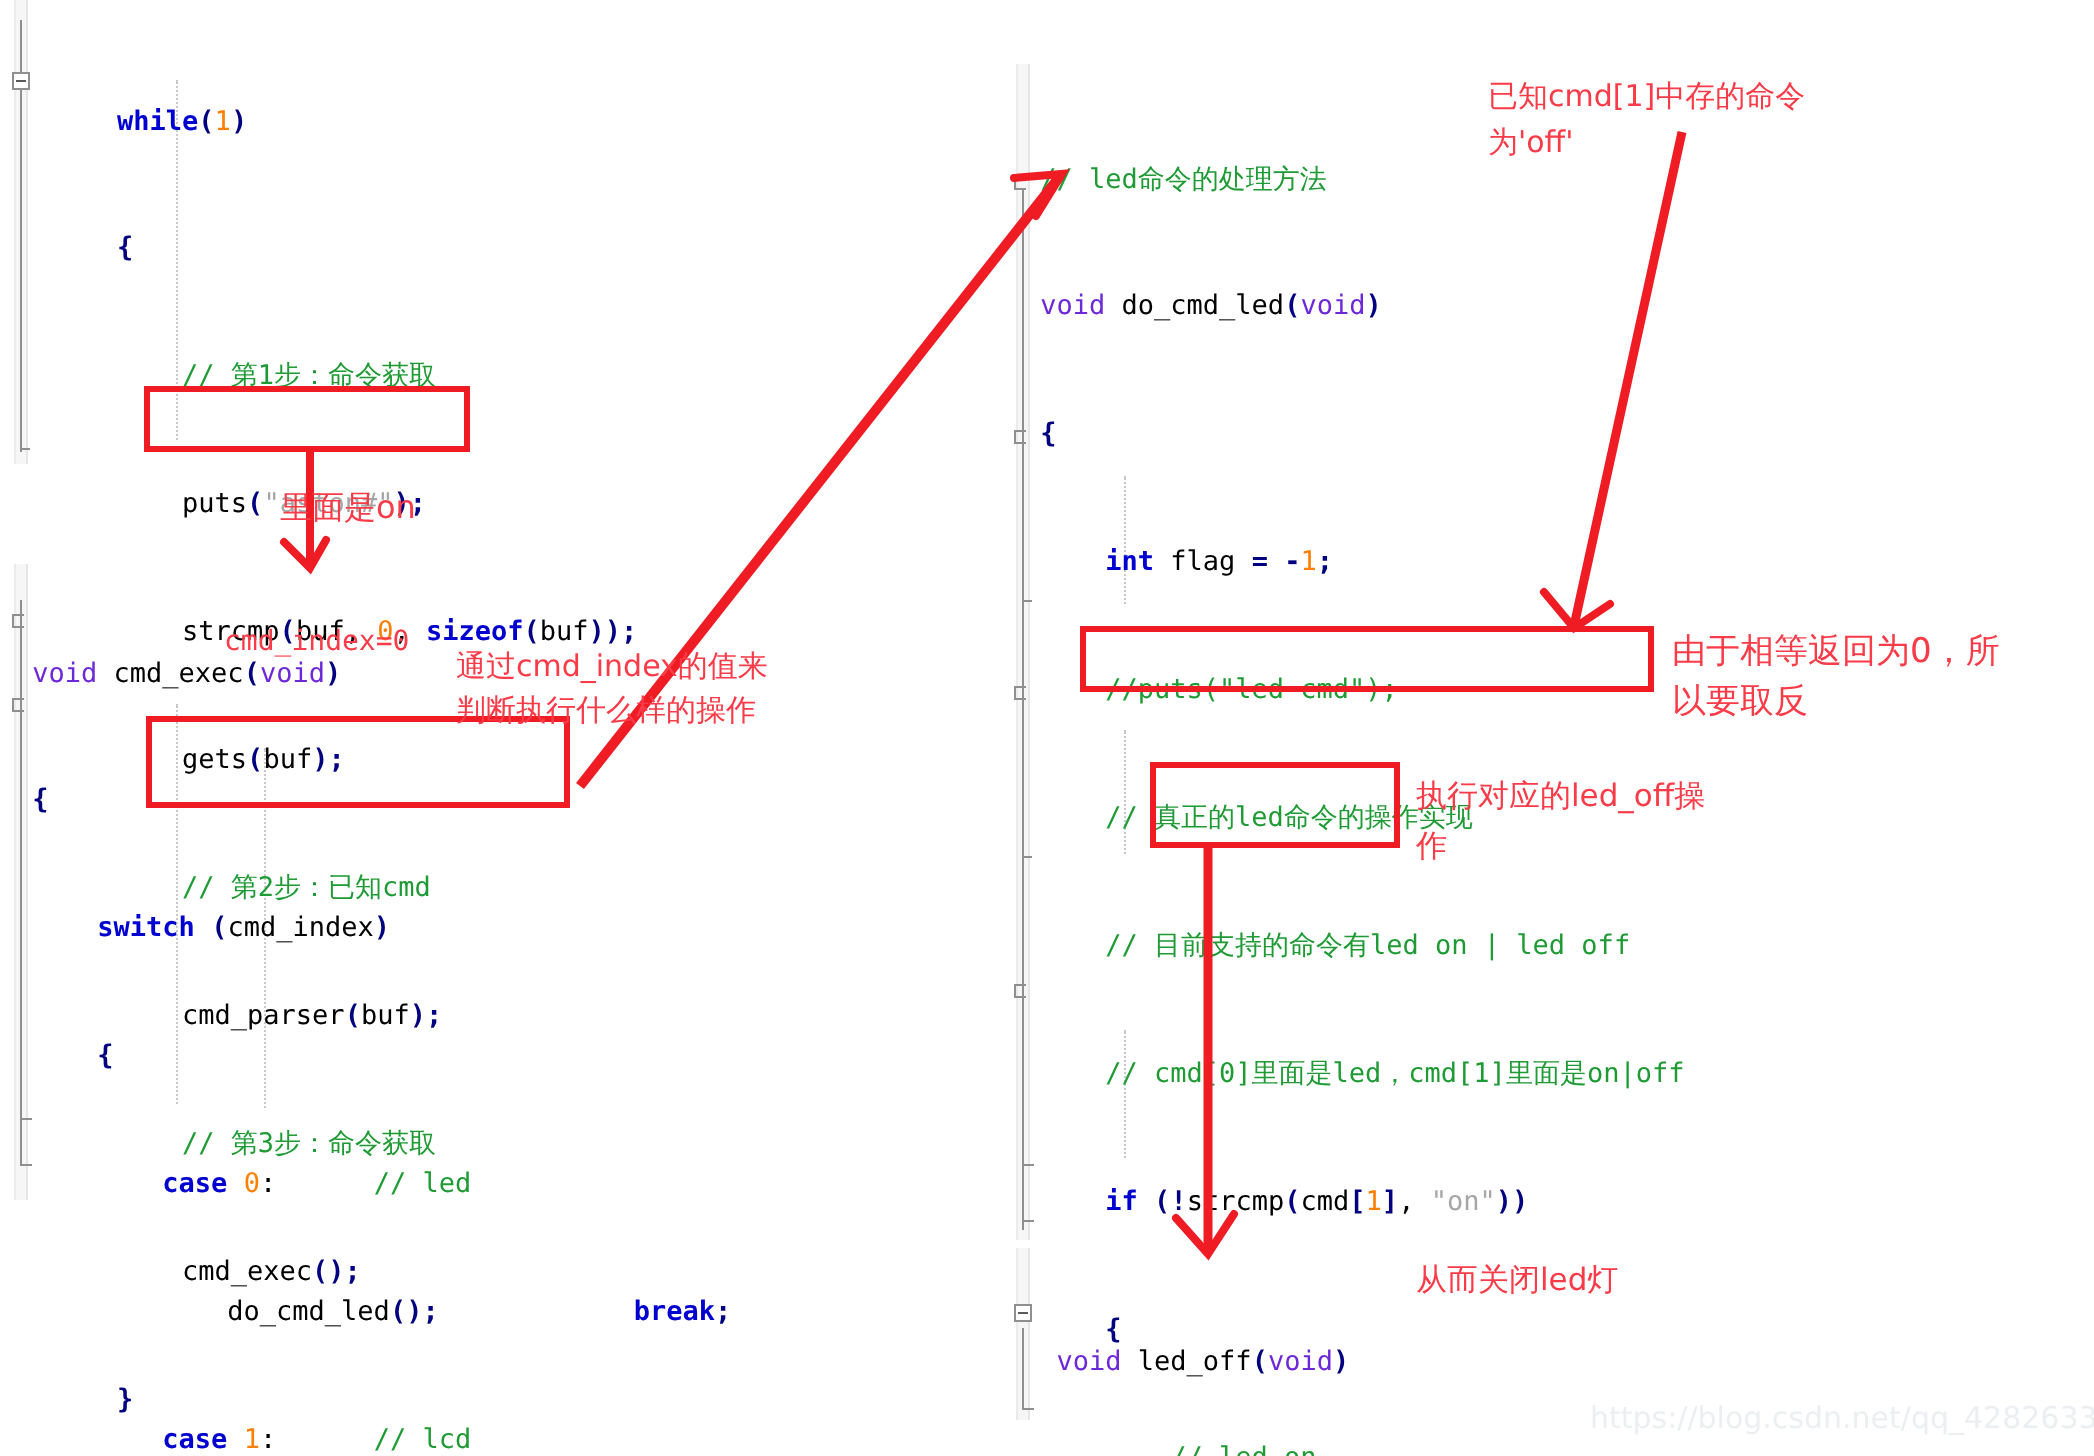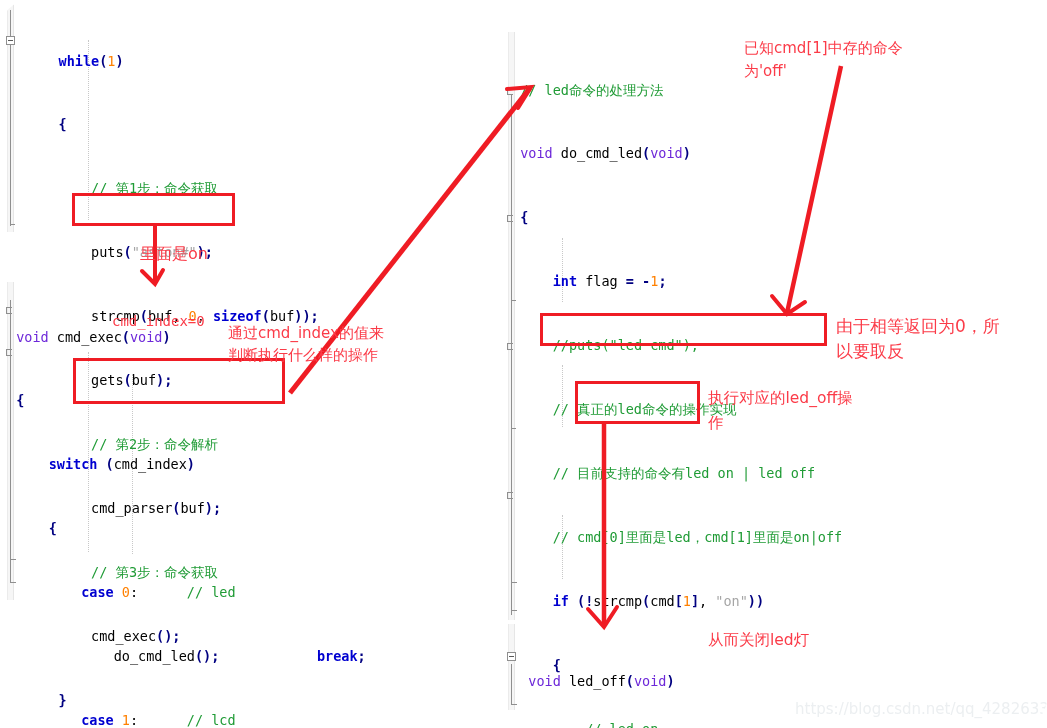--- a/index.html
+++ b/index.html
@@ -7,21 +7,20 @@
     padding: 0;
     background: #ffffff;
   }
   #page {
     position: relative;
     width: 1047px;
     height: 728px;
     background: #ffffff;
     overflow: hidden;
     font-family: "DejaVu Sans Mono", monospace;
-    border-radius: 30px;
   }
 
   
   .code {
     position: absolute;
     font-family: "DejaVu Sans Mono", monospace;
     font-size: 13.5px;
     line-height: 21.3px;
     white-space: pre;
     color: #000000;
@@ -149,21 +148,21 @@
   <div class="indentguide" style="left:88px; top:352px; height:200px;"></div>
   <div class="indentguide" style="left:132px; top:374px; height:180px;"></div>
 
   <div class="code" style="left:26px; top:8px;">
     <span class="ln"><span class="pl">    </span><span class="kw">while</span><span class="brc">(</span><span class="num">1</span><span class="brc">)</span></span>
     <span class="ln"><span class="pl">    </span><span class="brc">{</span></span>
     <span class="ln"><span class="pl">        </span><span class="cmt">// 第1步：命令获取</span></span>
     <span class="ln"><span class="pl">        puts</span><span class="brc">(</span><span class="str">"aston#"</span><span class="brc">);</span></span>
     <span class="ln"><span class="pl">        strcmp</span><span class="brc">(</span><span class="pl">buf, </span><span class="num">0</span><span class="pl">, </span><span class="kw">sizeof</span><span class="brc">(</span><span class="pl">buf</span><span class="brc">));</span></span>
     <span class="ln"><span class="pl">        gets</span><span class="brc">(</span><span class="pl">buf</span><span class="brc">);</span></span>
-    <span class="ln"><span class="pl">        </span><span class="cmt">// 第2步：命令解析</span></span>
+    <span class="ln"><span class="pl">        </span><span class="cmt">// 第2步：已知cmd</span></span>
     <span class="ln"><span class="pl">        cmd_parser</span><span class="brc">(</span><span class="pl">buf</span><span class="brc">);</span></span>
     <span class="ln"><span class="pl">        </span><span class="cmt">// 第3步：命令获取</span></span>
     <span class="ln"><span class="pl">        cmd_exec</span><span class="brc">();</span></span>
     <span class="ln"><span class="pl">    </span><span class="brc">}</span></span>
   </div>
 
   <div class="code" style="left:8px; top:284px;">
     <span class="ln"><span class="pl"> </span><span class="type">void</span><span class="pl"> cmd_exec</span><span class="brc">(</span><span class="type">void</span><span class="brc">)</span></span>
     <span class="ln"><span class="pl"> </span><span class="brc">{</span></span>
     <span class="ln"><span class="pl">     </span><span class="kw">switch</span><span class="pl"> </span><span class="brc">(</span><span class="pl">cmd_index</span><span class="brc">)</span></span>

